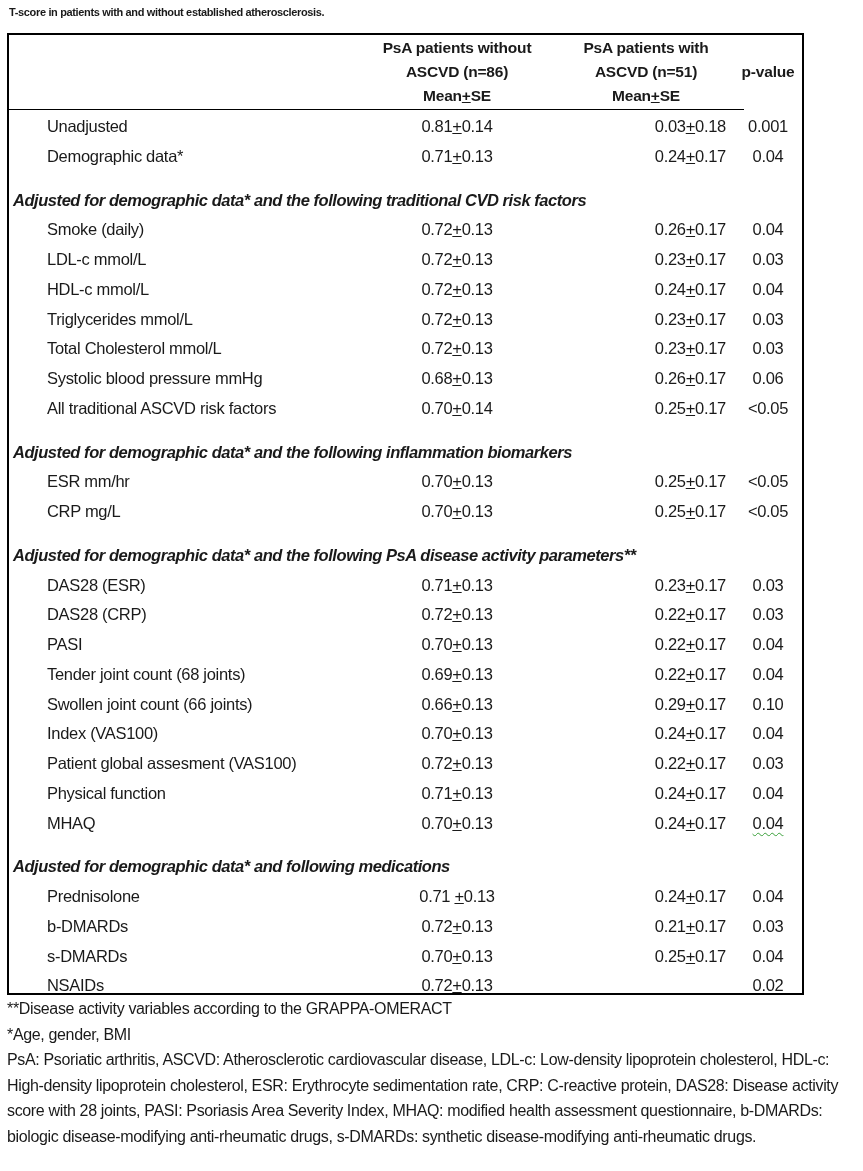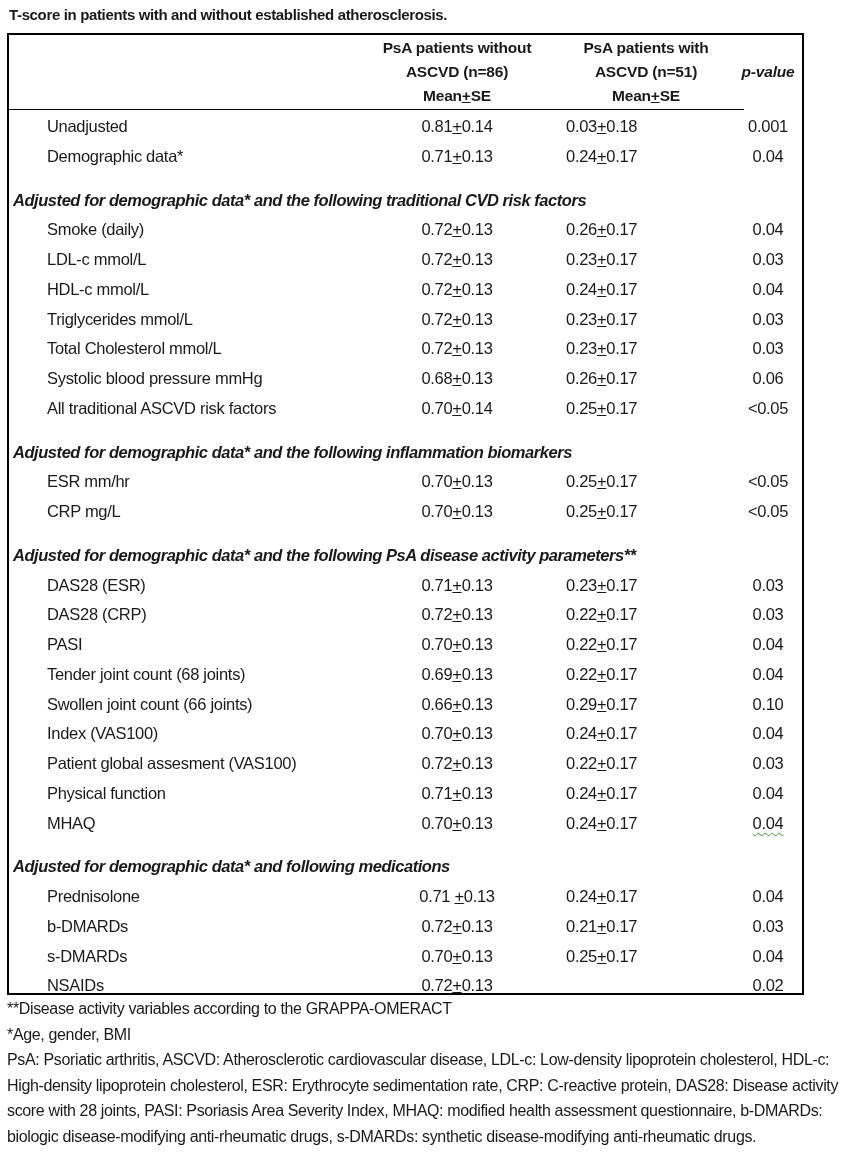--- a/index.html
+++ b/index.html
@@ -12,21 +12,21 @@
     height: 1171px;
     position: relative;
     overflow: hidden;
     font-family: "Liberation Sans", "DejaVu Sans", sans-serif;
     color: #1a1a1a;
   }
   .title {
     position: absolute;
     left: 9px;
     top: 6px;
-    font-size: 15px;
+    font-size: 11px;
     font-weight: bold;
     letter-spacing: -0.35px;
     white-space: nowrap;
   }
   .table-box {
     position: absolute;
     left: 7px;
     top: 33px;
     width: 793px;
     height: 958px;
@@ -45,21 +45,21 @@
     position: absolute;
     text-align: center;
     font-size: 15.5px;
     font-weight: bold;
     line-height: 24px;
     white-space: nowrap;
     letter-spacing: -0.2px;
   }
   .hcol.c1 { left: 358px; width: 180px; top: 1px; }
   .hcol.c2 { left: 557px; width: 160px; top: 1px; }
-  .hcol.c3 { left: 725px; width: 68px; top: 25px; font-style: italic; }
+  .hcol.c3 { left: 725px; width: 68px; top: 25px; }
   .hcol .line { display: block; }
   u.pm { text-decoration: underline; text-underline-offset: 1px; }
   .rows {
     position: absolute;
     left: 0;
     top: 0;
     width: 793px;
   }
   .row {
     position: absolute;
@@ -78,21 +78,21 @@
   .row .v1 {
     position: absolute;
     left: 358px;
     width: 180px;
     text-align: center;
   }
   .row .v2 {
     position: absolute;
     left: 557px;
     width: 160px;
-    text-align: left;
+    text-align: right;
   }
   .row .pv {
     position: absolute;
     left: 725px;
     width: 68px;
     text-align: center;
   }
   .pv.spell {
     text-decoration: underline wavy #3aa03a;
     text-decoration-thickness: 1px;

